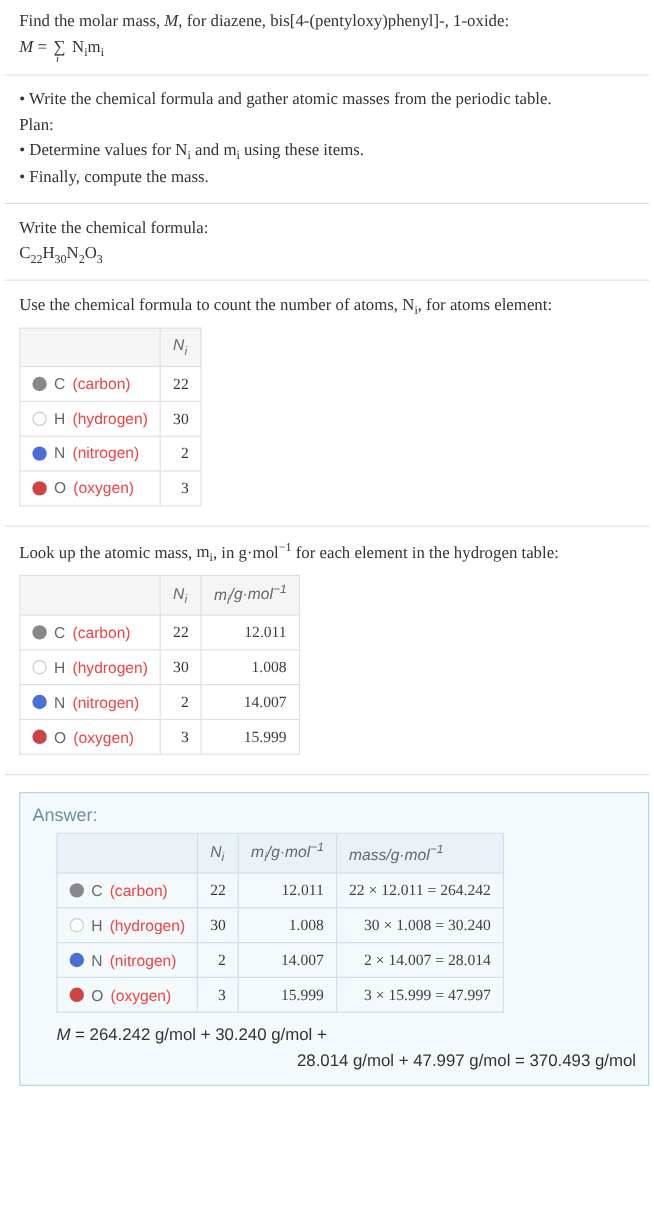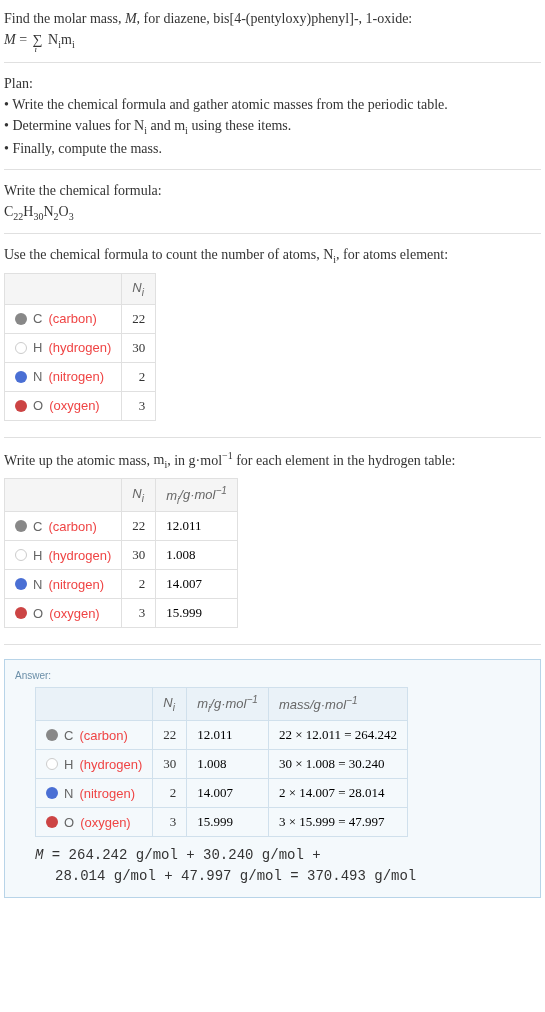--- a/index.html
+++ b/index.html
@@ -6,20 +6,21 @@
     body {
       font-family: Georgia, 'Times New Roman', serif;
       font-size: 14px;
       color: #333;
       background: #fff;
       width: 545px;
       padding: 4px;
     }
     .section {
       padding: 4px 0;
+      margin-left: 12px;
     }
     .sub { font-size: 10px; vertical-align: sub; }
     .sup { font-size: 10px; vertical-align: super; }
     .formula { font-family: Georgia, serif; }
     hr {
       border: none;
       border-top: 1px solid #e0e0e0;
       margin: 6px 0;
     }
     table {
@@ -33,21 +34,21 @@
       font-size: 13px;
       font-family: Arial, sans-serif;
       color: #666;
     }
     th {
       background: #f5f5f5;
       font-weight: normal;
       font-style: italic;
     }
     td.num { text-align: right; color: #333; font-family: Georgia, serif; }
-    td.val { color: #000000; font-family: Georgia, serif; }
+    td.val { color: #404040; font-family: Georgia, serif; text-align: right; }
     .element-cell {
       display: flex;
       align-items: center;
       gap: 6px;
     }
     .dot {
       width: 12px;
       height: 12px;
       border-radius: 50%;
       display: inline-block;
@@ -60,38 +61,38 @@
     .elname { color: #ef4444; }
     .answer-box {
       border: 1px solid #b8d4e8;
       background: #f4f9fc;
       padding: 10px;
       margin-top: 4px;
     }
     .answer-label {
       color: #6b8fa8;
       font-family: Arial, sans-serif;
-      font-size: 10px;
+      font-size: 15px;
       margin-bottom: 6px;
     }
     .answer-box table {
       margin-left: 20px;
     }
     .answer-box th, .answer-box td {
       border: 1px solid #d0e0ec;
     }
     .answer-box th { background: #eaf2f8; }
     .final {
       margin: 8px 0 0 20px;
-      font-family: Liberation Mono, monospace;
+      font-family: Liberation Sans, sans-serif;
       font-style: italic;
       color: #333;
       line-height: 1.5;
     }
-    .indent { margin-left: 20px; font-style: normal; }
+    .indent { margin-left: 20px; font-style: normal; text-align: right; }
     .italic { }
     .line { line-height: 1.5; }
     .sumspan { display:inline-block; position:relative; width:14px; text-align:center; }
     .sumspan .i { position:absolute; font-size:9px; top:14px; left:4px; font-style:italic; }
     .bigM { font-style: italic; }
   </style>
 </head>
 <body>
 
 <div class="section">
@@ -99,22 +100,22 @@
     <span>Find the molar mass, </span><span class="bigM">M</span><span>, for diazene, bis[4-(pentyloxy)phenyl]-, 1-oxide:</span>
   </div>
   <div class="line formula">
     <span class="bigM">M</span> = <span class="sumspan"><span>∑</span><span class="i">i</span></span> <span class="italic">N<span class="sub">i</span>m<span class="sub">i</span></span>
   </div>
 </div>
 
 <hr>
 
 <div class="section">
+  <div class="line">• Write the chemical formula and gather atomic masses from the periodic table.</div>
   <div class="line">Plan:</div>
-  <div class="line">• Write the chemical formula and gather atomic masses from the periodic table.</div>
   <div class="line">
     <span>• Determine values for </span><span class="italic">N<span class="sub">i</span></span><span> and </span><span class="italic">m<span class="sub">i</span></span><span> using these items.</span>
   </div>
   <div class="line">• Finally, compute the mass.</div>
 </div>
 
 <hr>
 
 <div class="section">
   <div class="line">Write the chemical formula:</div>
@@ -174,21 +175,21 @@
           <td class="num">3</td>
         </tr>
   </tbody>
     </table>
 </div>
 
 <hr>
 
 <div class="section">
   <div class="line">
-    <span>Write up the atomic mass, </span><span class="italic">m<span class="sub">i</span></span><span>, in g·mol</span><span class="sup">−1</span><span> for each element in the hydrogen table:</span>
+    <span>Look up the atomic mass, </span><span class="italic">m<span class="sub">i</span></span><span>, in g·mol</span><span class="sup">−1</span><span> for each element in the hydrogen table:</span>
   </div>
   <table>
     <tbody>
         <tr>
       <th></th>
       <th><span class="italic">N<span class="sub">i</span></span></th>
       <th><span class="italic">m<span class="sub">i</span></span>/g·mol<span class="sup">−1</span></th>
     </tr>
     <tr>
           <td>

